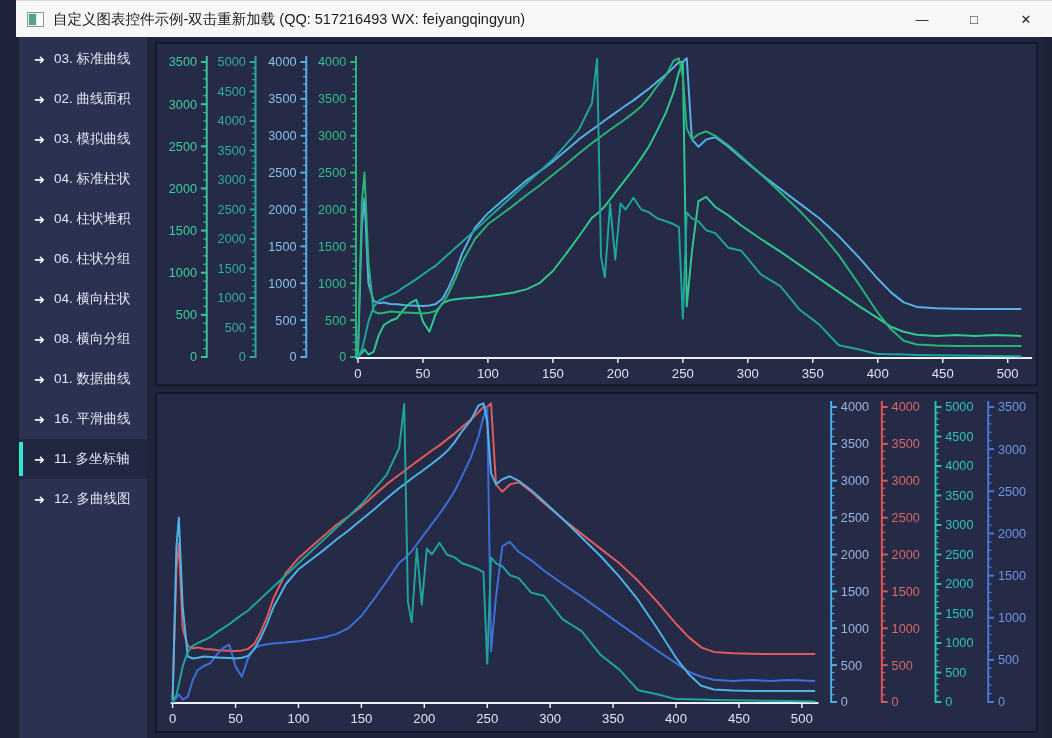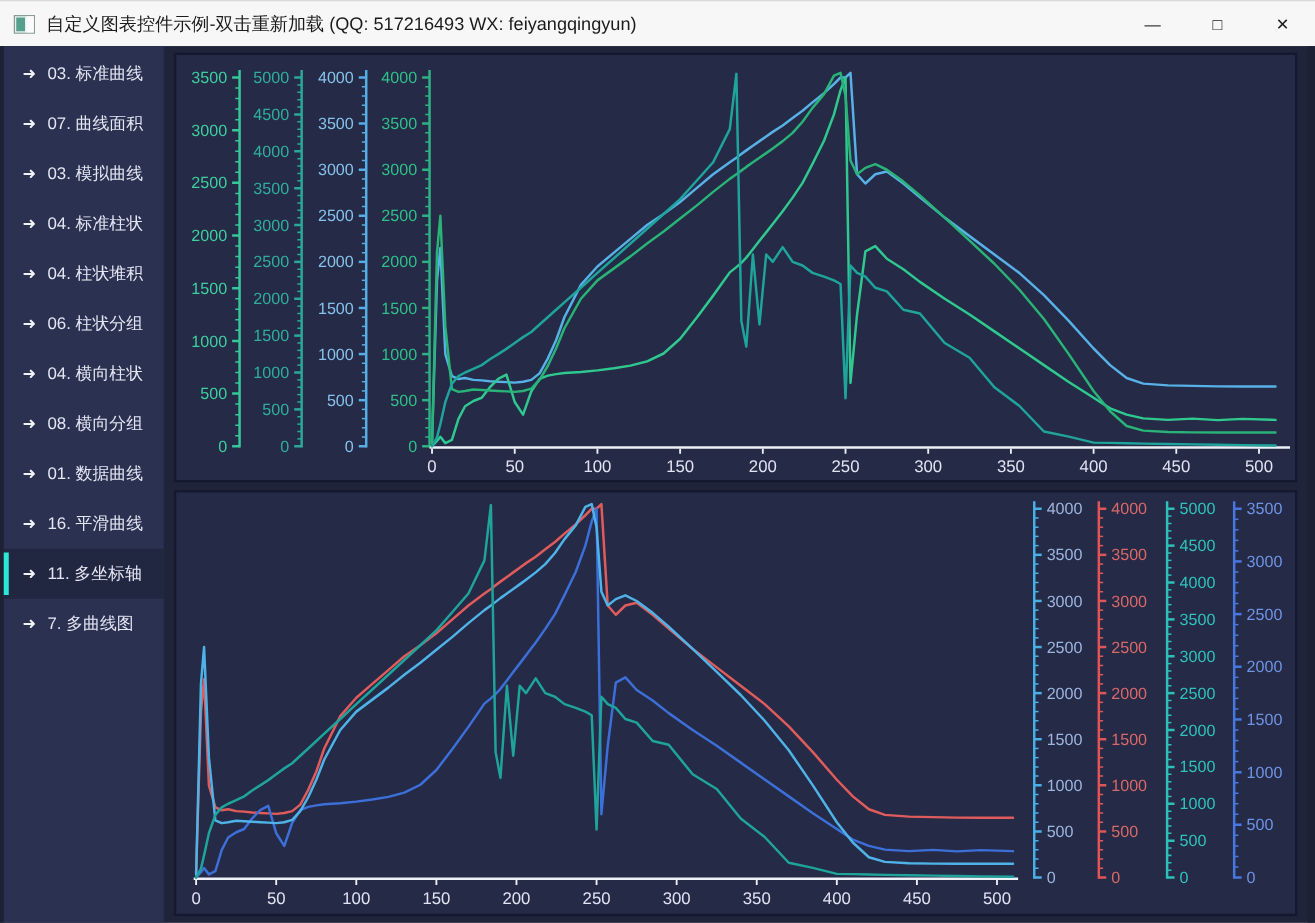--- a/index.html
+++ b/index.html
@@ -1,19 +1,19 @@
 <!DOCTYPE html>
 <html style="--titlebar-bg: #f7f7f7; --titlebar-text: #1b1b1b; --sidebar-bg: #2b3150; --sidebar-text: #e3e6f3; --active-bg: #222741; --active-accent: #2ee6d6; --main-bg: #20243a; --panel-bg: #252a46; --panel-border: #151930;"><head>
 <meta charset="utf-8">
 <style>
   * { margin:0; padding:0; box-sizing:border-box; }
   html,body { width:1052px; height:738px; overflow:hidden;
     font-family:"Liberation Sans","DejaVu Sans",sans-serif; }
   .window { width:1052px; height:738px; display:flex; flex-direction:column;
-    background:var(--main-bg); }
+    background:var(--main-bg);padding-left:16px; }
   
   .titlebar { height:37px; flex:0 0 37px; background:var(--titlebar-bg);
     display:flex; align-items:center; border-top:1px solid #d8d8d8; }
   .app-icon { width:17px; height:15px; margin:0 9px 0 11px; border:1px solid #8a9a96;
     background:#fff; display:inline-flex; }
   .app-icon .half-a { width:62%; height:100%; background:#57a08e; border:1px solid #e8efee; }
   .app-icon .half-b { width:38%; height:100%; background:#fbfbfb; }
   .titlebar .title { font-size:14.5px; color:var(--titlebar-text); flex:1 1 auto;
     white-space:nowrap; overflow:hidden; }
   .win-controls { display:flex; height:100%; }
@@ -57,21 +57,21 @@
   <div class="app-body">
     <ul class="sidebar" id="sidebar">
         <li class="side-item">
           <span class="bar"></span>
           <span class="arrow">➜</span>
           <span class="lbl">03. 标准曲线</span>
         </li>
         <li class="side-item">
           <span class="bar"></span>
           <span class="arrow">➜</span>
-          <span class="lbl">07. 曲线面积</span>
+          <span class="lbl">02. 曲线面积</span>
         </li>
         <li class="side-item">
           <span class="bar"></span>
           <span class="arrow">➜</span>
           <span class="lbl">03. 模拟曲线</span>
         </li>
         <li class="side-item">
           <span class="bar"></span>
           <span class="arrow">➜</span>
           <span class="lbl">04. 标准柱状</span>
@@ -107,21 +107,21 @@
           <span class="lbl">16. 平滑曲线</span>
         </li>
         <li class="side-item active">
           <span class="bar"></span>
           <span class="arrow">➜</span>
           <span class="lbl">11. 多坐标轴</span>
         </li>
         <li class="side-item">
           <span class="bar"></span>
           <span class="arrow">➜</span>
-          <span class="lbl">7. 多曲线图</span>
+          <span class="lbl">12. 多曲线图</span>
         </li>
       </ul>
     <div class="content">
       <section class="chart-panel top">
         <svg id="chart-top" viewBox="0 0 901 340" preserveAspectRatio="none">
             <g>
               <line x1="51" y1="12" x2="51" y2="314" stroke="#35c79a" stroke-width="2"></line>
               <line x1="51" y1="313" x2="45" y2="313" stroke="#35c79a" stroke-width="2"></line>
               <text x="41" y="317.5" fill="#3ecf9f" font-size="13" text-anchor="end">0</text>
               <line x1="51" y1="304.57142857142856" x2="47.5" y2="304.57142857142856" stroke="#35c79a" stroke-width="1.2"></line>

